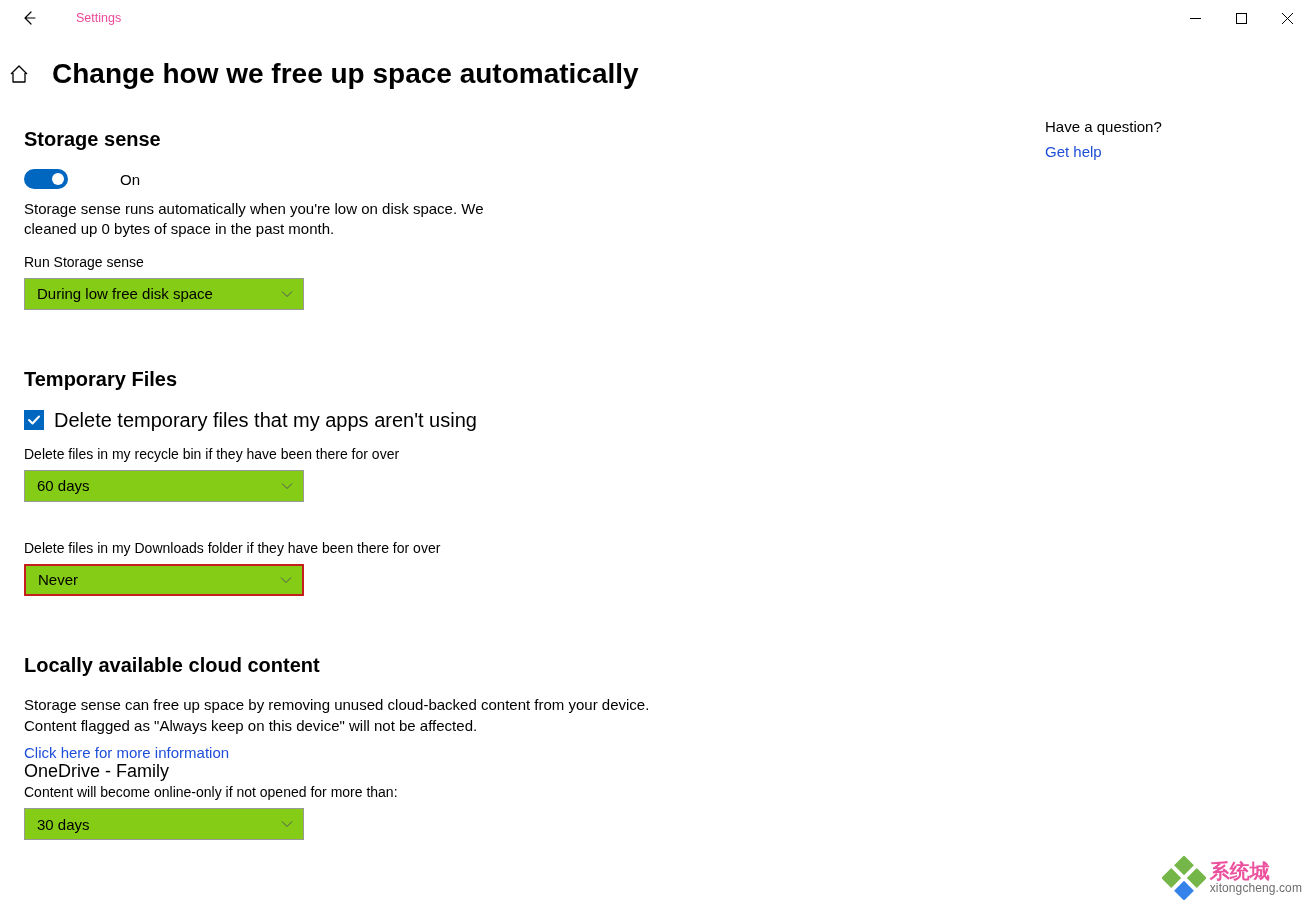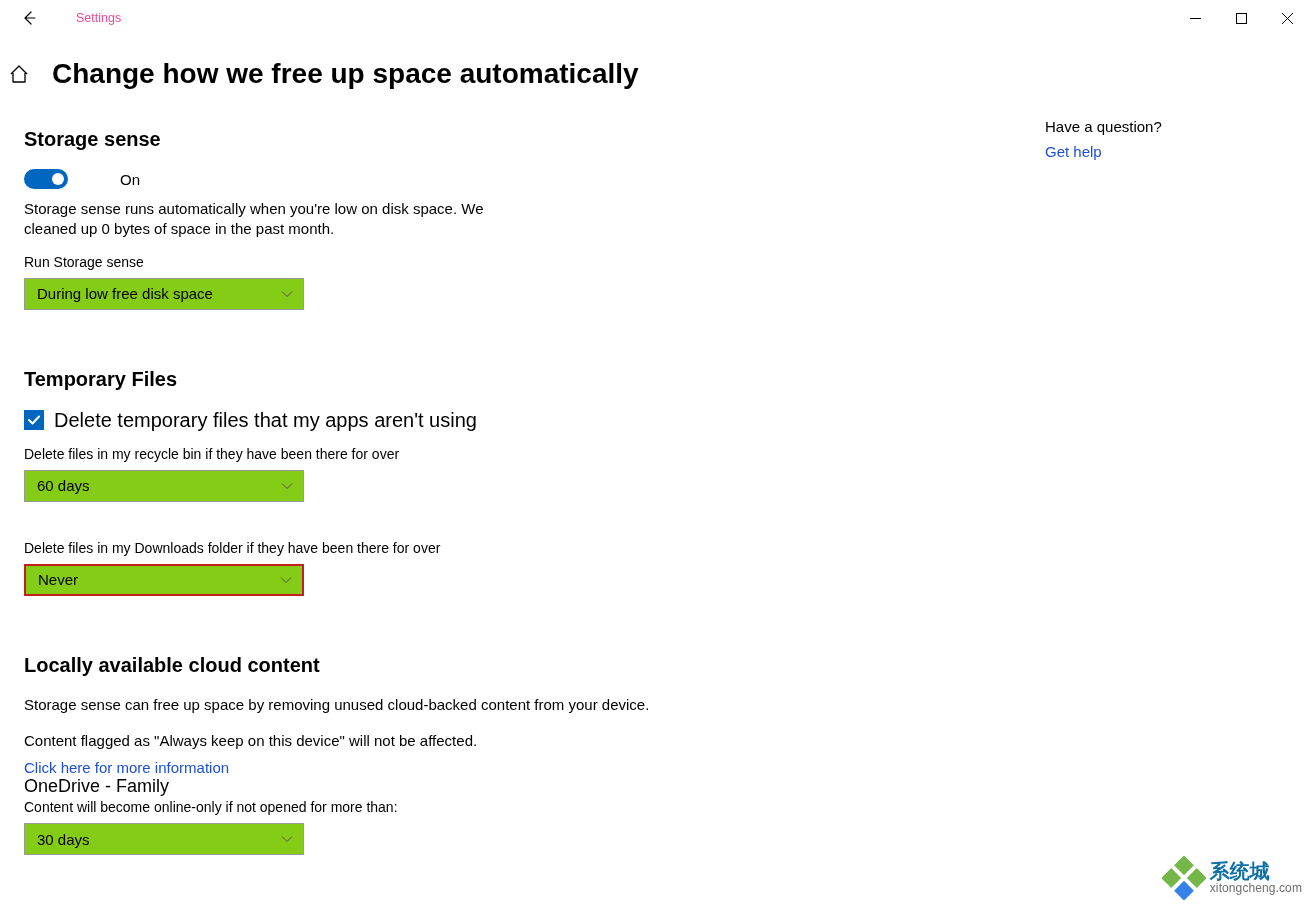--- a/index.html
+++ b/index.html
@@ -200,21 +200,21 @@
     height: 44px;
     position: relative;
   }
   .watermark-text {
     margin-left: 4px;
     line-height: 1.05;
   }
   .watermark-cn {
     font-size: 20px;
     font-weight: 700;
-    color: #0369a1;
+    color: #ec4899;
   }
   .watermark-url {
     font-size: 12px;
     color: #666;
     letter-spacing: 0.1px;
   }
 </style>
 </head>
 <body>
 
@@ -301,21 +301,21 @@
         <span class="chevron-down">
           <svg width="12" height="12" viewBox="0 0 12 12">
               <path d="M1 3.5 L6 8.5 L11 3.5" stroke="#555" stroke-width="1" fill="none"></path>
             </svg>
         </span>
       </div>
     </div>
 
     <div class="cloud-block">
       <div class="section-heading">Locally available cloud content</div>
-      <div class="desc" style="max-width:640px;margin-bottom:16px">Storage sense can free up space by removing unused cloud-backed content from your device.</div>
+      <div class="desc" style="max-width:640px;margin-bottom:1px">Storage sense can free up space by removing unused cloud-backed content from your device.</div>
       <div class="desc" style="max-width:640px;margin-bottom:8px">Content flagged as "Always keep on this device" will not be affected.</div>
       <div class="link">Click here for more information</div>
 
       <div class="subheading">OneDrive - Family</div>
       <div class="field-label" style="margin-top:2px">Content will become online-only if not opened for more than:</div>
       <div class="dropdown">
         <span>30 days</span>
         <span class="chevron-down">
           <svg width="12" height="12" viewBox="0 0 12 12">
               <path d="M1 3.5 L6 8.5 L11 3.5" stroke="#555" stroke-width="1" fill="none"></path>

